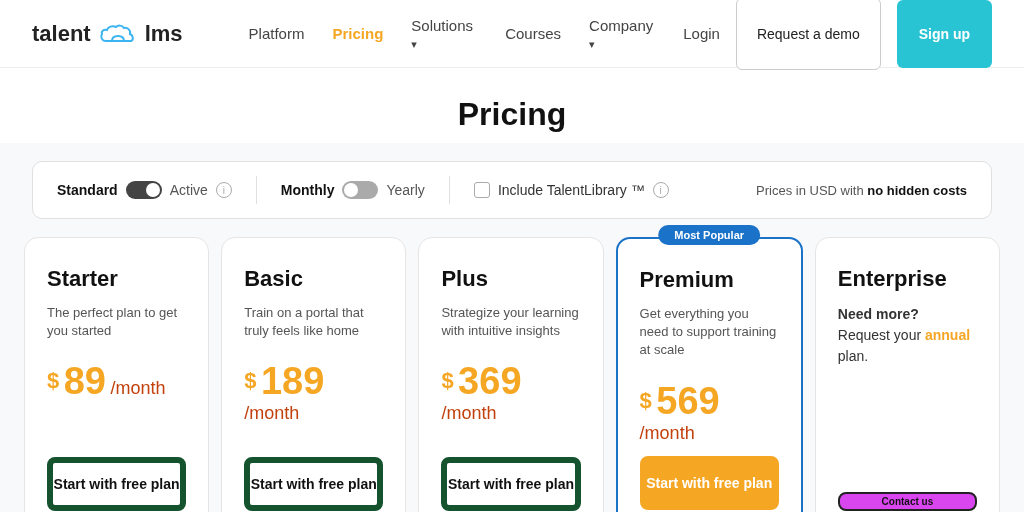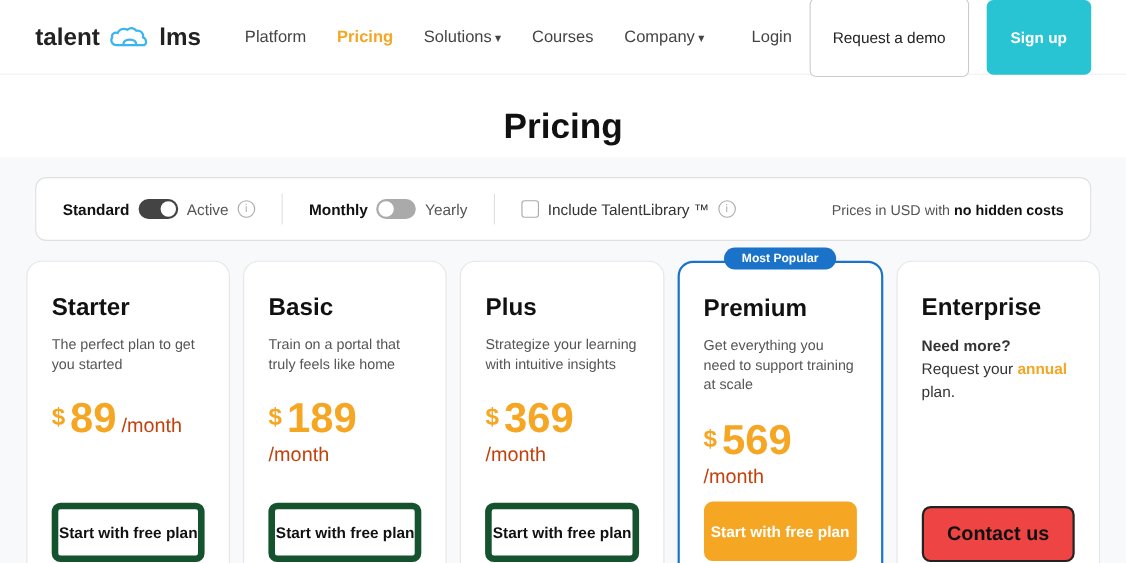--- a/index.html
+++ b/index.html
@@ -6,20 +6,21 @@
     body { font-family: -apple-system, BlinkMacSystemFont, 'Segoe UI', sans-serif; background: #f8f9fa; color: #222; }
 
     
     .navbar {
       background: #fff;
       display: flex;
       align-items: center;
       padding: 0 32px;
       height: 68px;
       border-bottom: 1px solid #eee;
+      gap: 26px;
     }
     .logo {
       display: flex;
       align-items: center;
       gap: 4px;
       margin-right: 40px;
     }
     .logo-text-talent { color: #222; font-size: 22px; font-weight: 700; }
     .logo-text-lms { color: #222; font-size: 22px; font-weight: 700; }
     .logo-icon { width: 36px; height: 20px; }
@@ -121,27 +122,27 @@
     }
     .card-btn.premium-btn {
       background: #f5a623;
       border-color: #f5a623;
       color: #fff;
     }
     .enterprise-note { font-size: 14px; color: #333; line-height: 1.5; }
     .enterprise-note a { color: #f5a623; font-weight: 600; text-decoration: none; }
     .enterprise-btn {
       margin-top: auto;
-      padding: 13px 0;
+      padding: 2px 0;
       border-radius: 8px;
-      font-size: 18px;
+      font-size: 10px;
       font-weight: 700;
       cursor: pointer;
       border: 2px solid #222;
-      background: #ef4444;
+      background: #d946ef;
       color: #111;
       width: 100%;
     }
   </style>
 </head>
 <body>
 
 <nav class="navbar">
   <div class="logo">
     <span class="logo-text-talent">talent</span>

